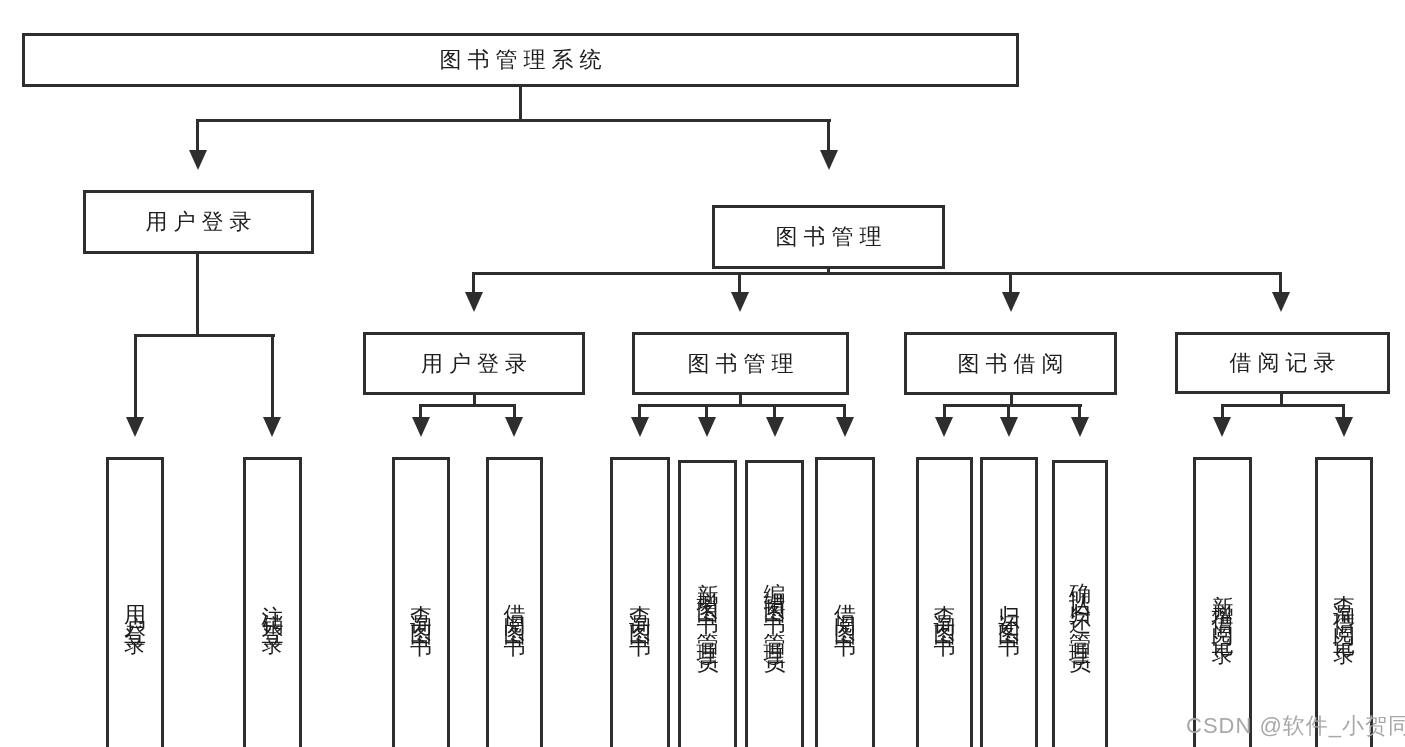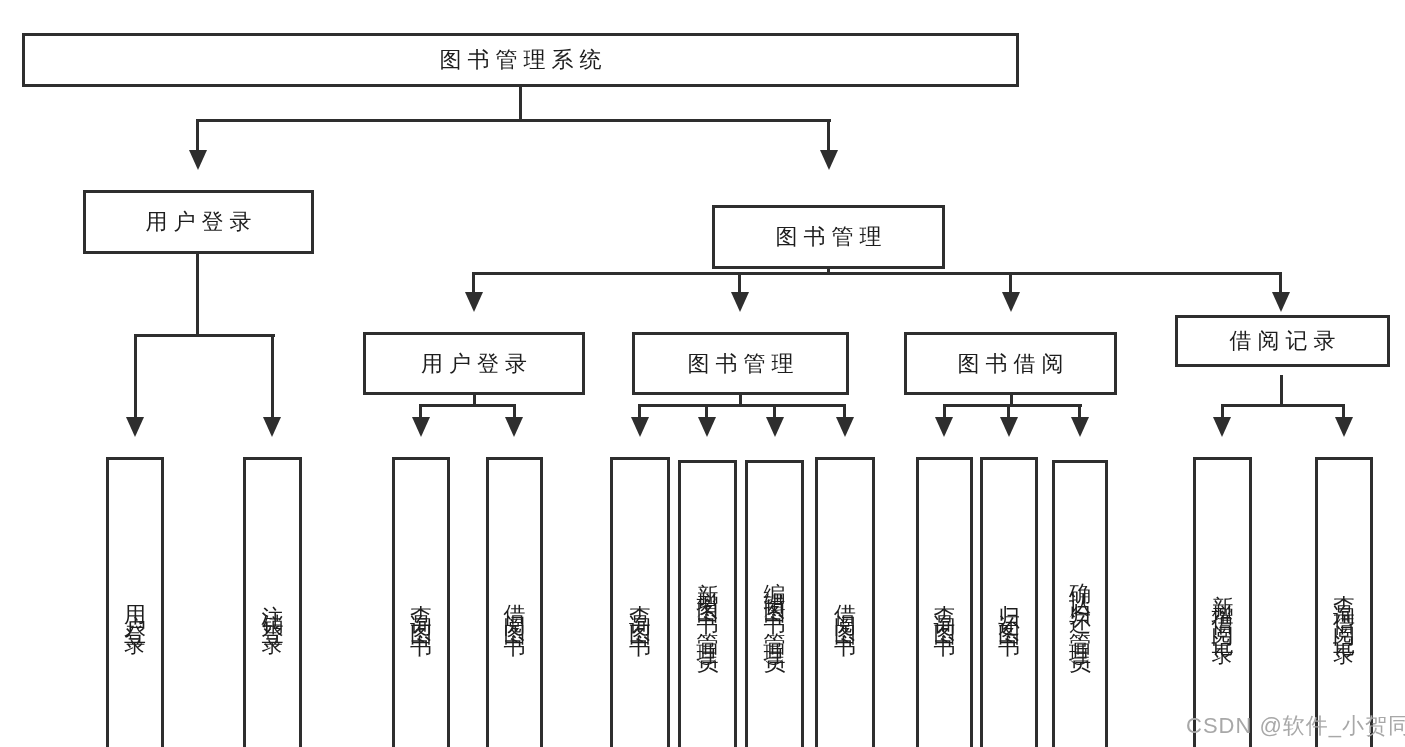--- a/index.html
+++ b/index.html
@@ -137,21 +137,21 @@
 
   <div class="node h" style="left:363px;top:312px;width:222px;height:63px">
     <span>用户登录</span>
   </div>
   <div class="node h" style="left:632px;top:312px;width:217px;height:63px">
     <span>图书管理</span>
   </div>
   <div class="node h" style="left:904px;top:312px;width:213px;height:63px">
     <span>图书借阅</span>
   </div>
-  <div class="node h" style="left:1175px;top:295px;width:215px;height:52px">
+  <div class="node h" style="left:1175px;top:312px;width:215px;height:62px">
     <span>借阅记录</span>
   </div>
 
   <div class="node v" style="left:106px;top:437px;width:58px;height:299px">
     <span>用户登录</span>
   </div>
   <div class="node v" style="left:243px;top:437px;width:59px;height:299px">
     <span>注销登录</span>
   </div>
 

